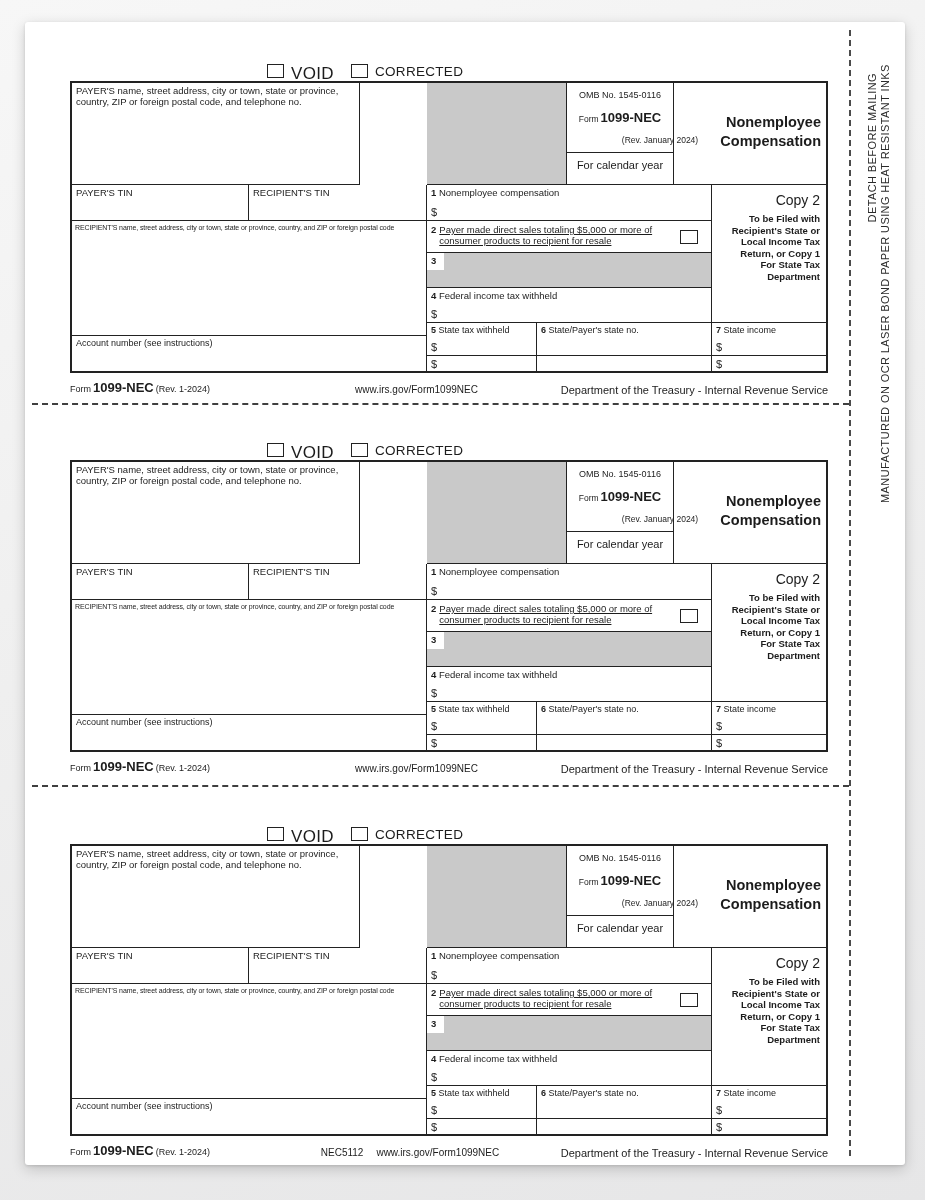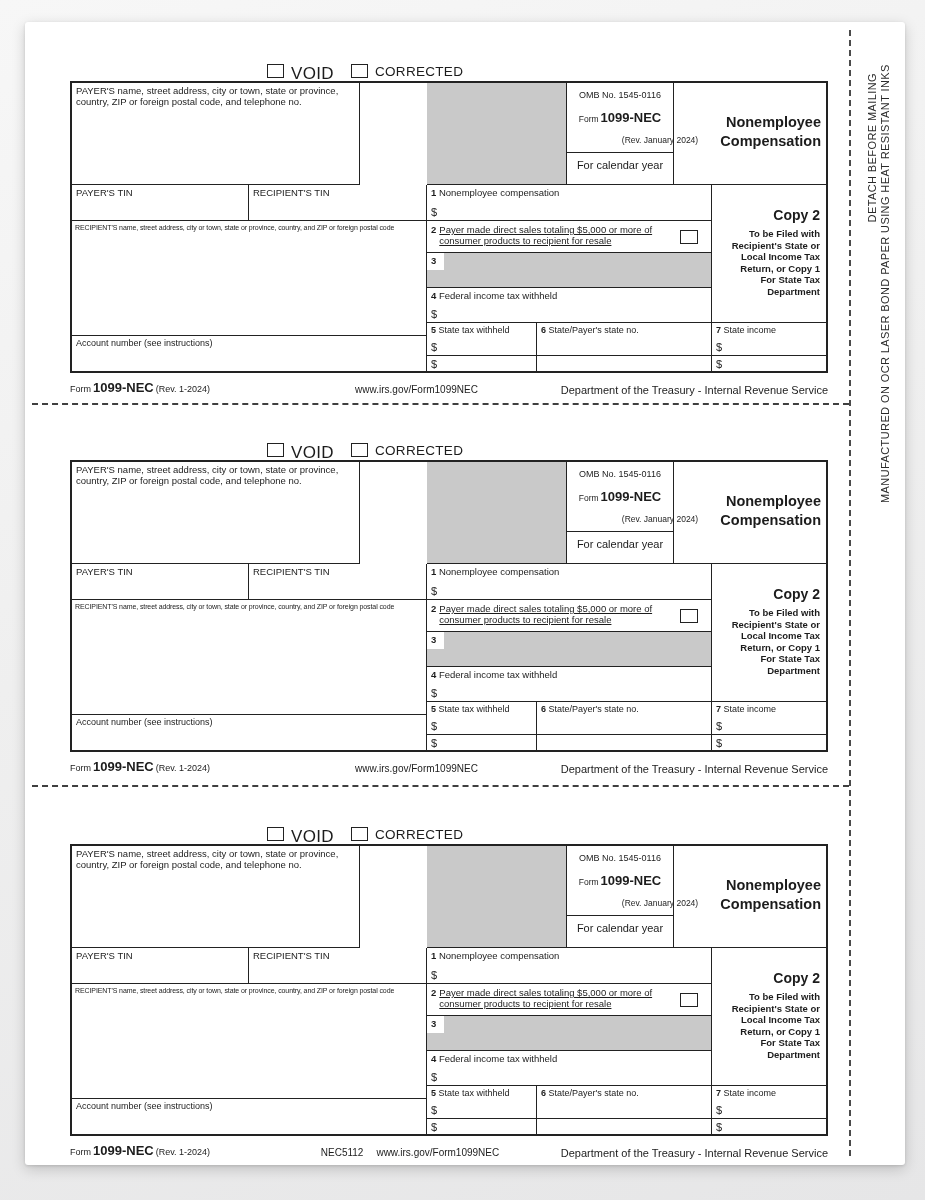--- a/index.html
+++ b/index.html
@@ -68,21 +68,21 @@
   .omb-rev{position:absolute;top:52px;left:0;width:100%;text-align:center;font-size:8.5px;padding-left:40px;}
   .omb-line{position:absolute;top:69px;left:0;width:100%;border-top:1px solid #222;}
   .omb-cal{position:absolute;top:76px;left:0;width:100%;text-align:center;font-size:11px;}
   
   .box2-text{display:flex;gap:3px;padding:3px 0 0 4px;font-size:9.5px;line-height:11px;}
   .box2-text .txt{width:232px;text-decoration:underline;}
   .box2-cbx{position:absolute;right:13px;top:9px;width:18px;height:14px;border:1.5px solid #222;background:#fff;box-sizing:border-box;}
   
   .box3-notch{position:absolute;left:0;top:0;width:17px;height:17px;background:#fff;padding:2px 0 0 4px;box-sizing:border-box;font-weight:bold;font-size:9.5px;}
   
-  .copy2-head{font-weight:bold;font-size:14px;margin:22px 0 5px 0;}
+  .copy2-head{font-weight:normal;font-size:14px;margin:7px 0 5px 0;}
   .copy2-desc{font-weight:bold;font-size:9.5px;line-height:11.5px;white-space:pre-line;}
   
   .footer{position:absolute;top:317px;left:0;width:758px;height:17px;}
   .f-left{position:absolute;left:0;top:0;font-size:9px;white-space:nowrap;}
   .f-left .big{font-size:13px;font-weight:bold;margin:0 2px;}
   .f-center{position:absolute;left:200px;top:4px;width:280px;display:flex;justify-content:center;gap:13px;font-size:10px;white-space:nowrap;text-align:right;}
   .f-right{position:absolute;right:0;top:4px;font-size:11px;white-space:nowrap;}
 </style>
 </head>
 <body>

